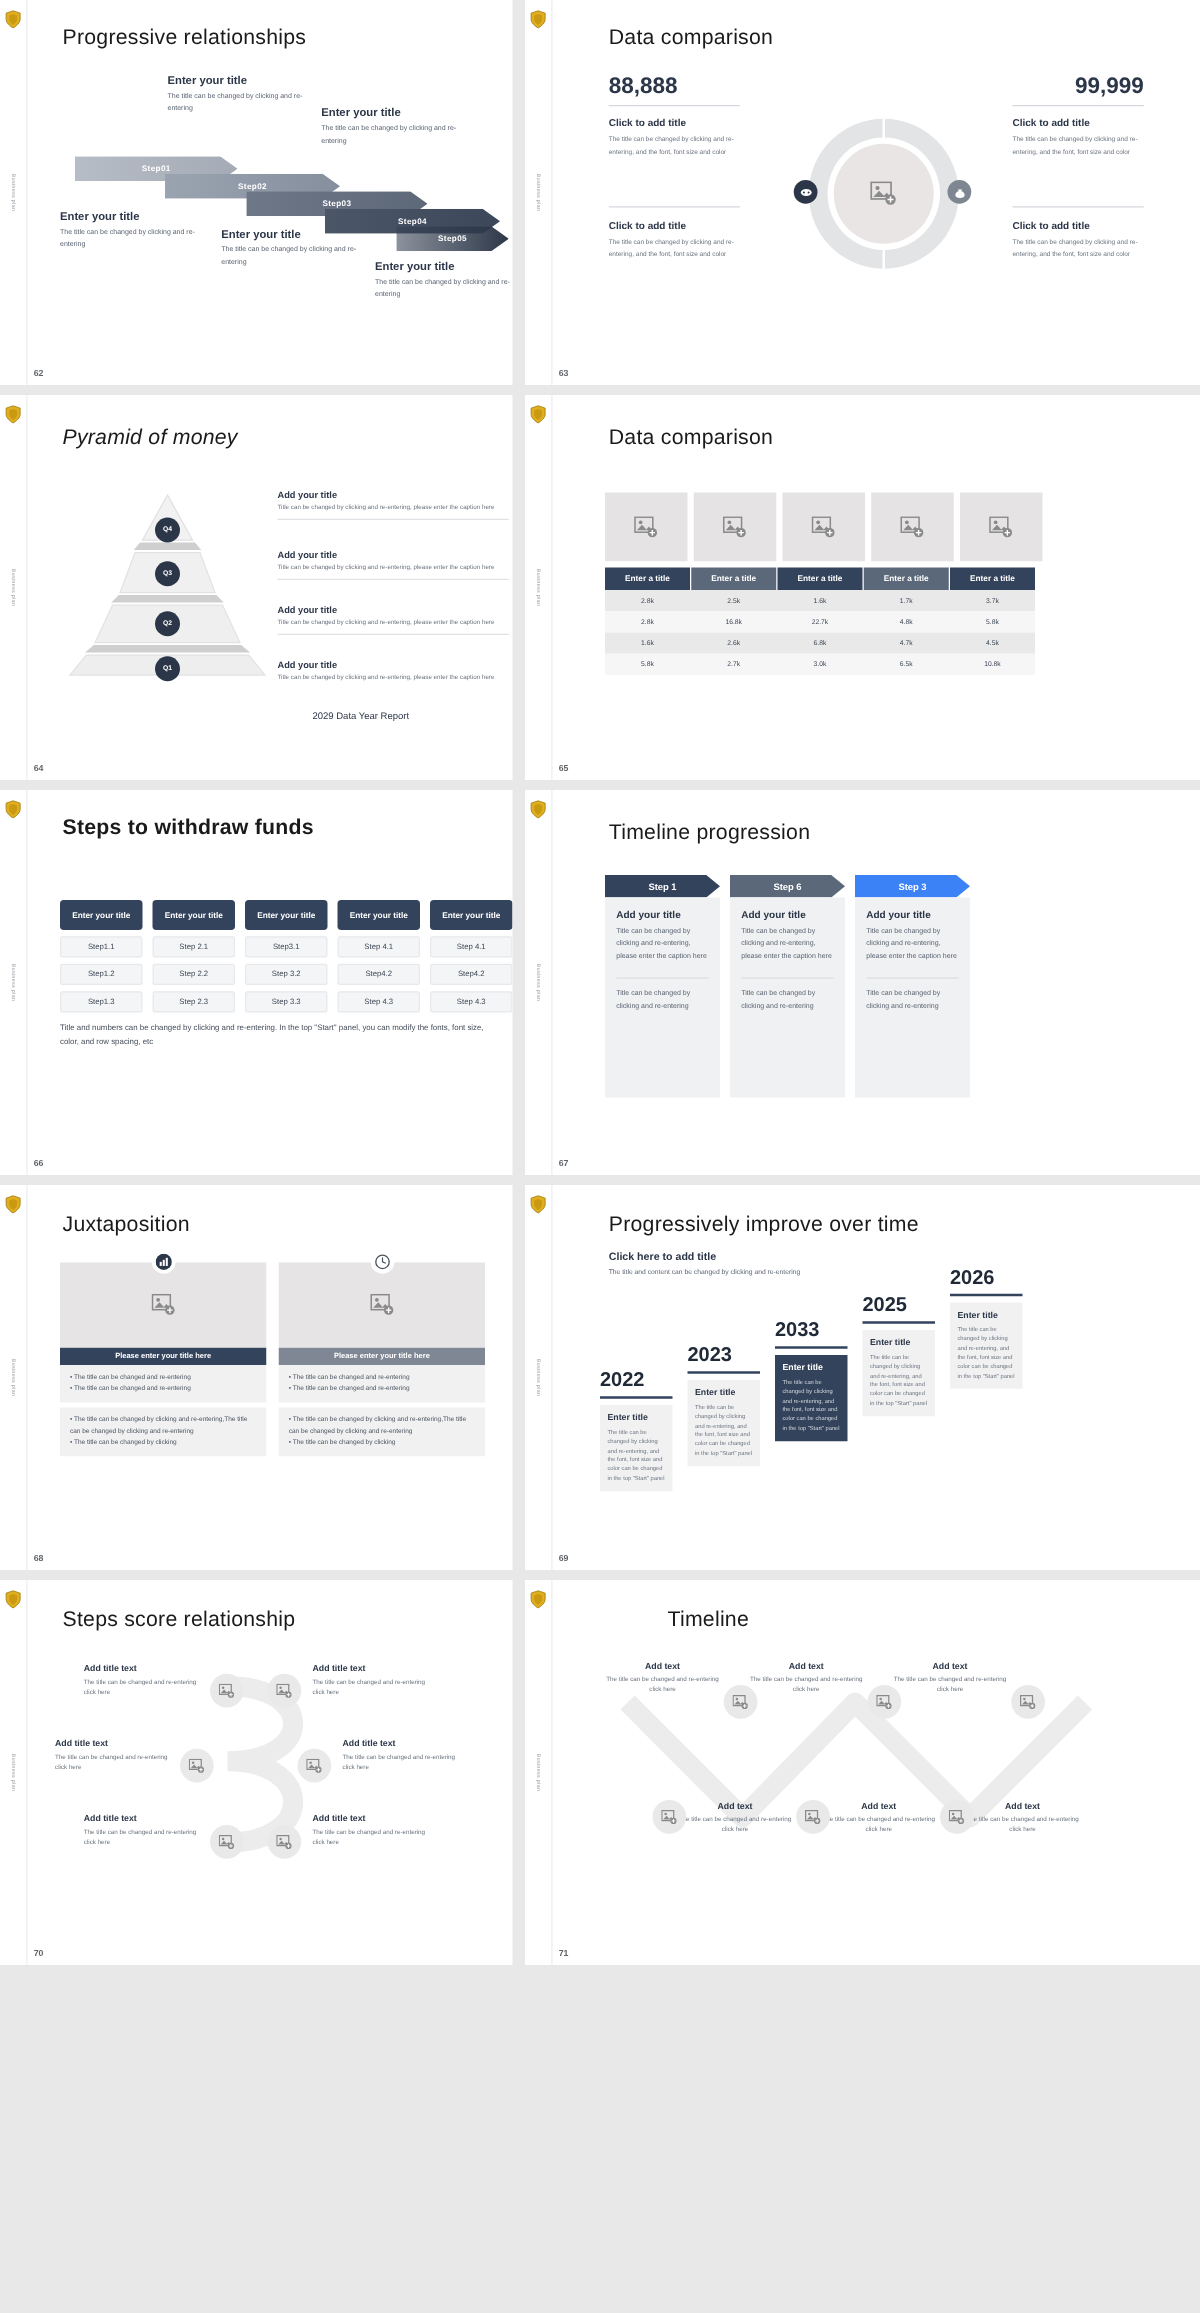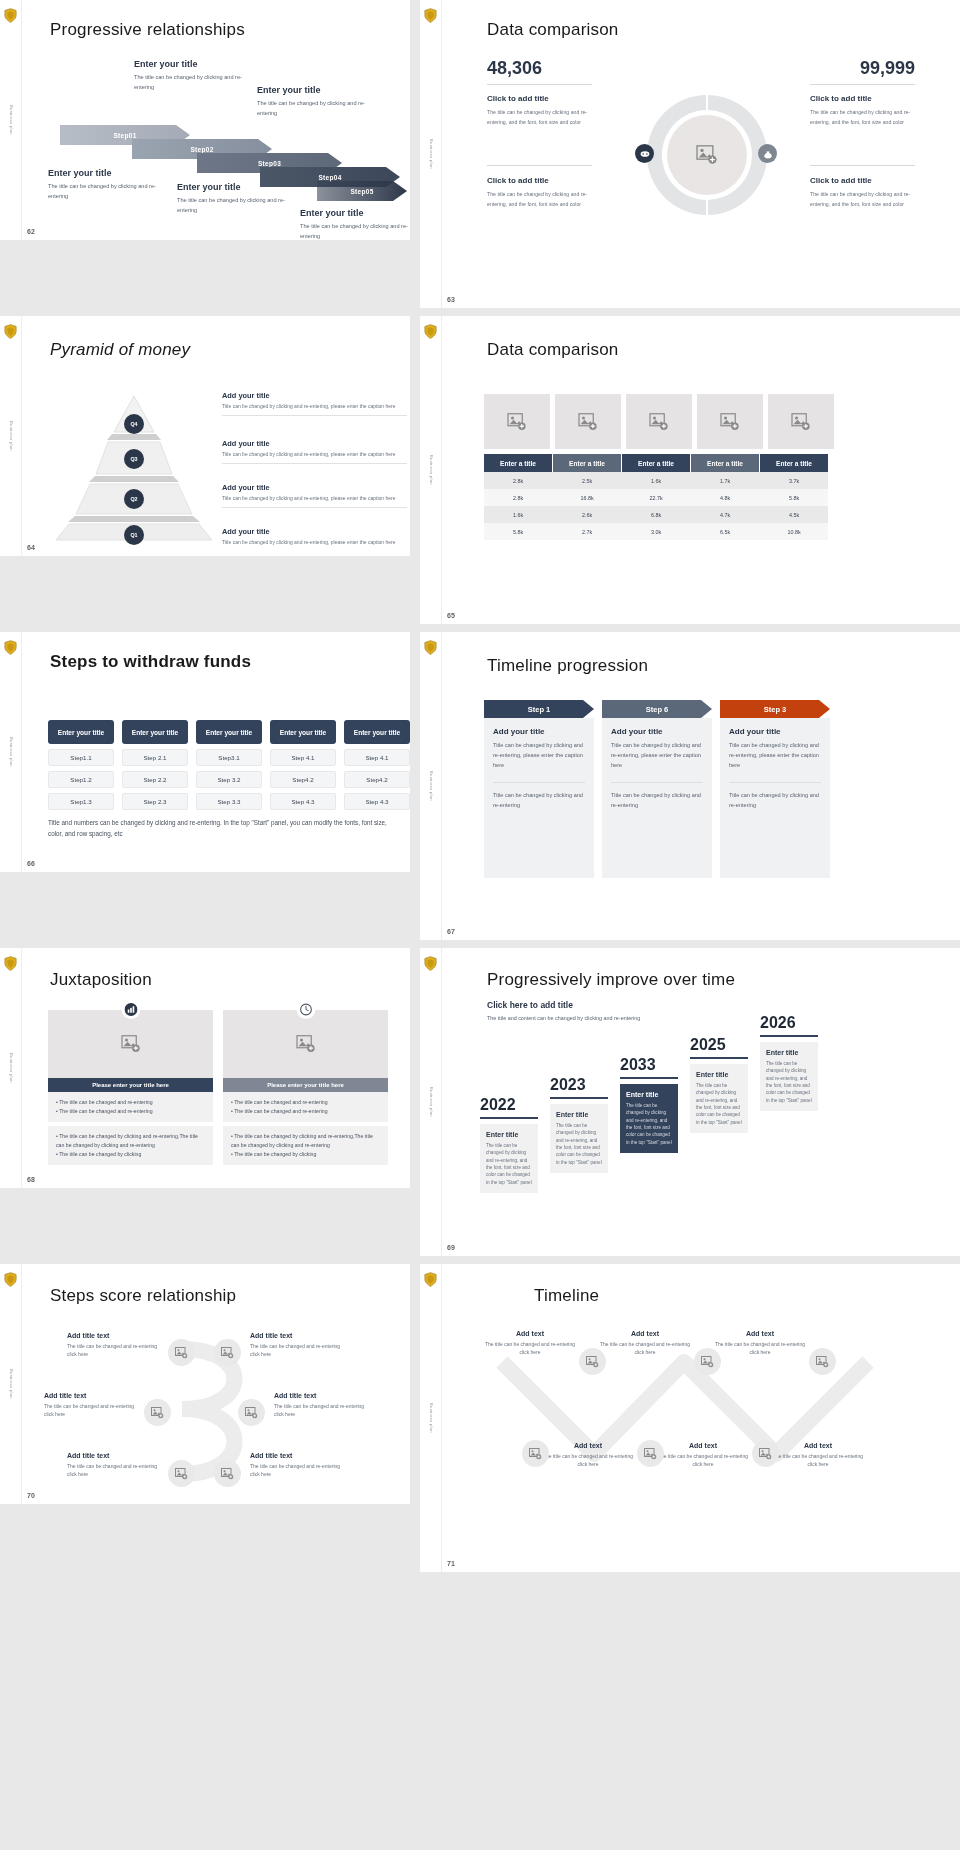--- a/index.html
+++ b/index.html
@@ -3,21 +3,21 @@
 <meta charset="utf-8">
 <style>
   * { box-sizing: border-box; margin: 0; padding: 0; }
   body {
     width: 960px; height: 1850px;
     background: #e8e8e8;
     font-family: "Liberation Sans", sans-serif;
     overflow: hidden;
   }
   .gallery { display: grid; grid-template-columns: 410px 1fr; gap: 8px 10px; padding: 0; }
-  .slide { position: relative; background: #fff; height: 240px; overflow: hidden; display: flex; }
+  .slide { position: relative; background: #fff; height: 308px; overflow: hidden; display: flex; }
   .slide.right { height: 308px; }
   .railbar { width: 22px; flex: 0 0 22px; border-right: 1px solid #eceef0; position: relative; background:#fff;}
   .shield { position: absolute; top: 8px; left: 4px; width: 13px; height: 15px; }
   .railtext {
     position: absolute; top: 50%; left: 50%;
     transform: translate(-50%,-50%) rotate(90deg);
     font-size: 4.2px; color: #9aa0a6; white-space: nowrap; letter-spacing: .3px;
   }
   .canvas { flex: 1; position: relative; padding: 0; }
   .pageno { position: absolute; bottom: 5px; left: 5px; font-size: 7px; color: #5f6368; font-weight: bold; }
@@ -74,21 +74,21 @@
   .stepcol { width:66px; }
   .stephead { background:#33435c; color:#fff; font-size:6.6px; font-weight:bold; border-radius:3px;
               height:24px; display:flex; align-items:center; justify-content:center; text-align:center; padding:0 2px;}
   .stepcell { background:#f4f5f6; border:1px solid #e6e8eb; border-radius:2px; font-size:6.2px; color:#3c4654;
               height:17px; display:flex; align-items:center; justify-content:center; margin-top:5px; }
   .s66note { position:absolute; left:26px; top:185px; width:350px; font-size:6.3px; color:#474f5b; line-height:1.75; }
 
   
   .s67 .stitle { position:absolute; left:45px; top:24px; }
   .tlrow { position:absolute; left:42px; top:68px; display:flex; gap:8px; }
-  .tlcol { width:110px; }
+  .tlcol { width:92px; }
   .tlhead { height:18px; color:#fff; font-size:7.5px; font-weight:bold; display:flex; align-items:center;
             justify-content:center; clip-path: polygon(0 0, calc(100% - 11px) 0, 100% 50%, calc(100% - 11px) 100%, 0 100%); }
   .tlbody { background:#f0f1f2; padding:9px 9px 12px; height:160px; }
   .tlbody .h { font-size:8px; font-weight:bold; color:#2b3648; margin-bottom:5px; }
   .tlbody .b { font-size:5.6px; color:#5a6472; line-height:1.75; }
   .tlbody .sep { height:1px; background:#dcdee1; margin:12px 0 8px; }
 
   
   .s68 .stitle { position:absolute; left:28px; top:22px; }
   .jxcol { position:absolute; top:62px; width:165px; }
@@ -169,21 +169,21 @@
     <div class="railbar">
       <svg class="shield" viewBox="0 0 20 24">
           <path d="M10 1 L19 4 V12 C19 18 10 23 10 23 C10 23 1 18 1 12 V4 Z" fill="#e0ae1e" stroke="#9c7a10"></path>
           <path d="M10 5 L15 7 V12 C15 15.5 10 19 10 19 C10 19 5 15.5 5 12 V7 Z" fill="#c99912"></path>
         </svg>
       <div class="railtext">Business plan</div>
     </div>
     <div class="canvas">
       <div class="stitle">Data comparison</div>
 
-      <div class="bignum" style="left:45px;top:58px;">48,306</div>
+      <div class="bignum" style="left:45px;top:58px;">88,888</div>
       <div class="hrline" style="left:45px;top:84px;width:105px;"></div>
       <div class="blk" style="left:45px;top:94px;">
         <div class="bh">Click to add title</div>
         <div class="bb">The title can be changed by clicking and re-entering, and the font, font size and color</div>
       </div>
       <div class="hrline" style="left:45px;top:165px;width:105px;"></div>
       <div class="blk" style="left:45px;top:176px;">
         <div class="bh">Click to add title</div>
         <div class="bb">The title can be changed by clicking and re-entering, and the font, font size and color</div>
       </div>
@@ -452,21 +452,21 @@
         <div class="tlcol">
           <div class="tlhead" style="background:#5b6879;">Step 6</div>
           <div class="tlbody">
             <div class="h">Add your title</div>
             <div class="b">Title can be changed by clicking and re-entering, please enter the caption here</div>
             <div class="sep"></div>
             <div class="b">Title can be changed by clicking and re-entering</div>
           </div>
         </div>
         <div class="tlcol">
-          <div class="tlhead" style="background:#c2410c;">Step 3</div>
+          <div class="tlhead" style="background:#3b82f6;">Step 3</div>
           <div class="tlbody">
             <div class="h">Add your title</div>
             <div class="b">Title can be changed by clicking and re-entering, please enter the caption here</div>
             <div class="sep"></div>
             <div class="b">Title can be changed by clicking and re-entering</div>
           </div>
         </div>
       </div>
       <div class="pageno">67</div>
     </div>

